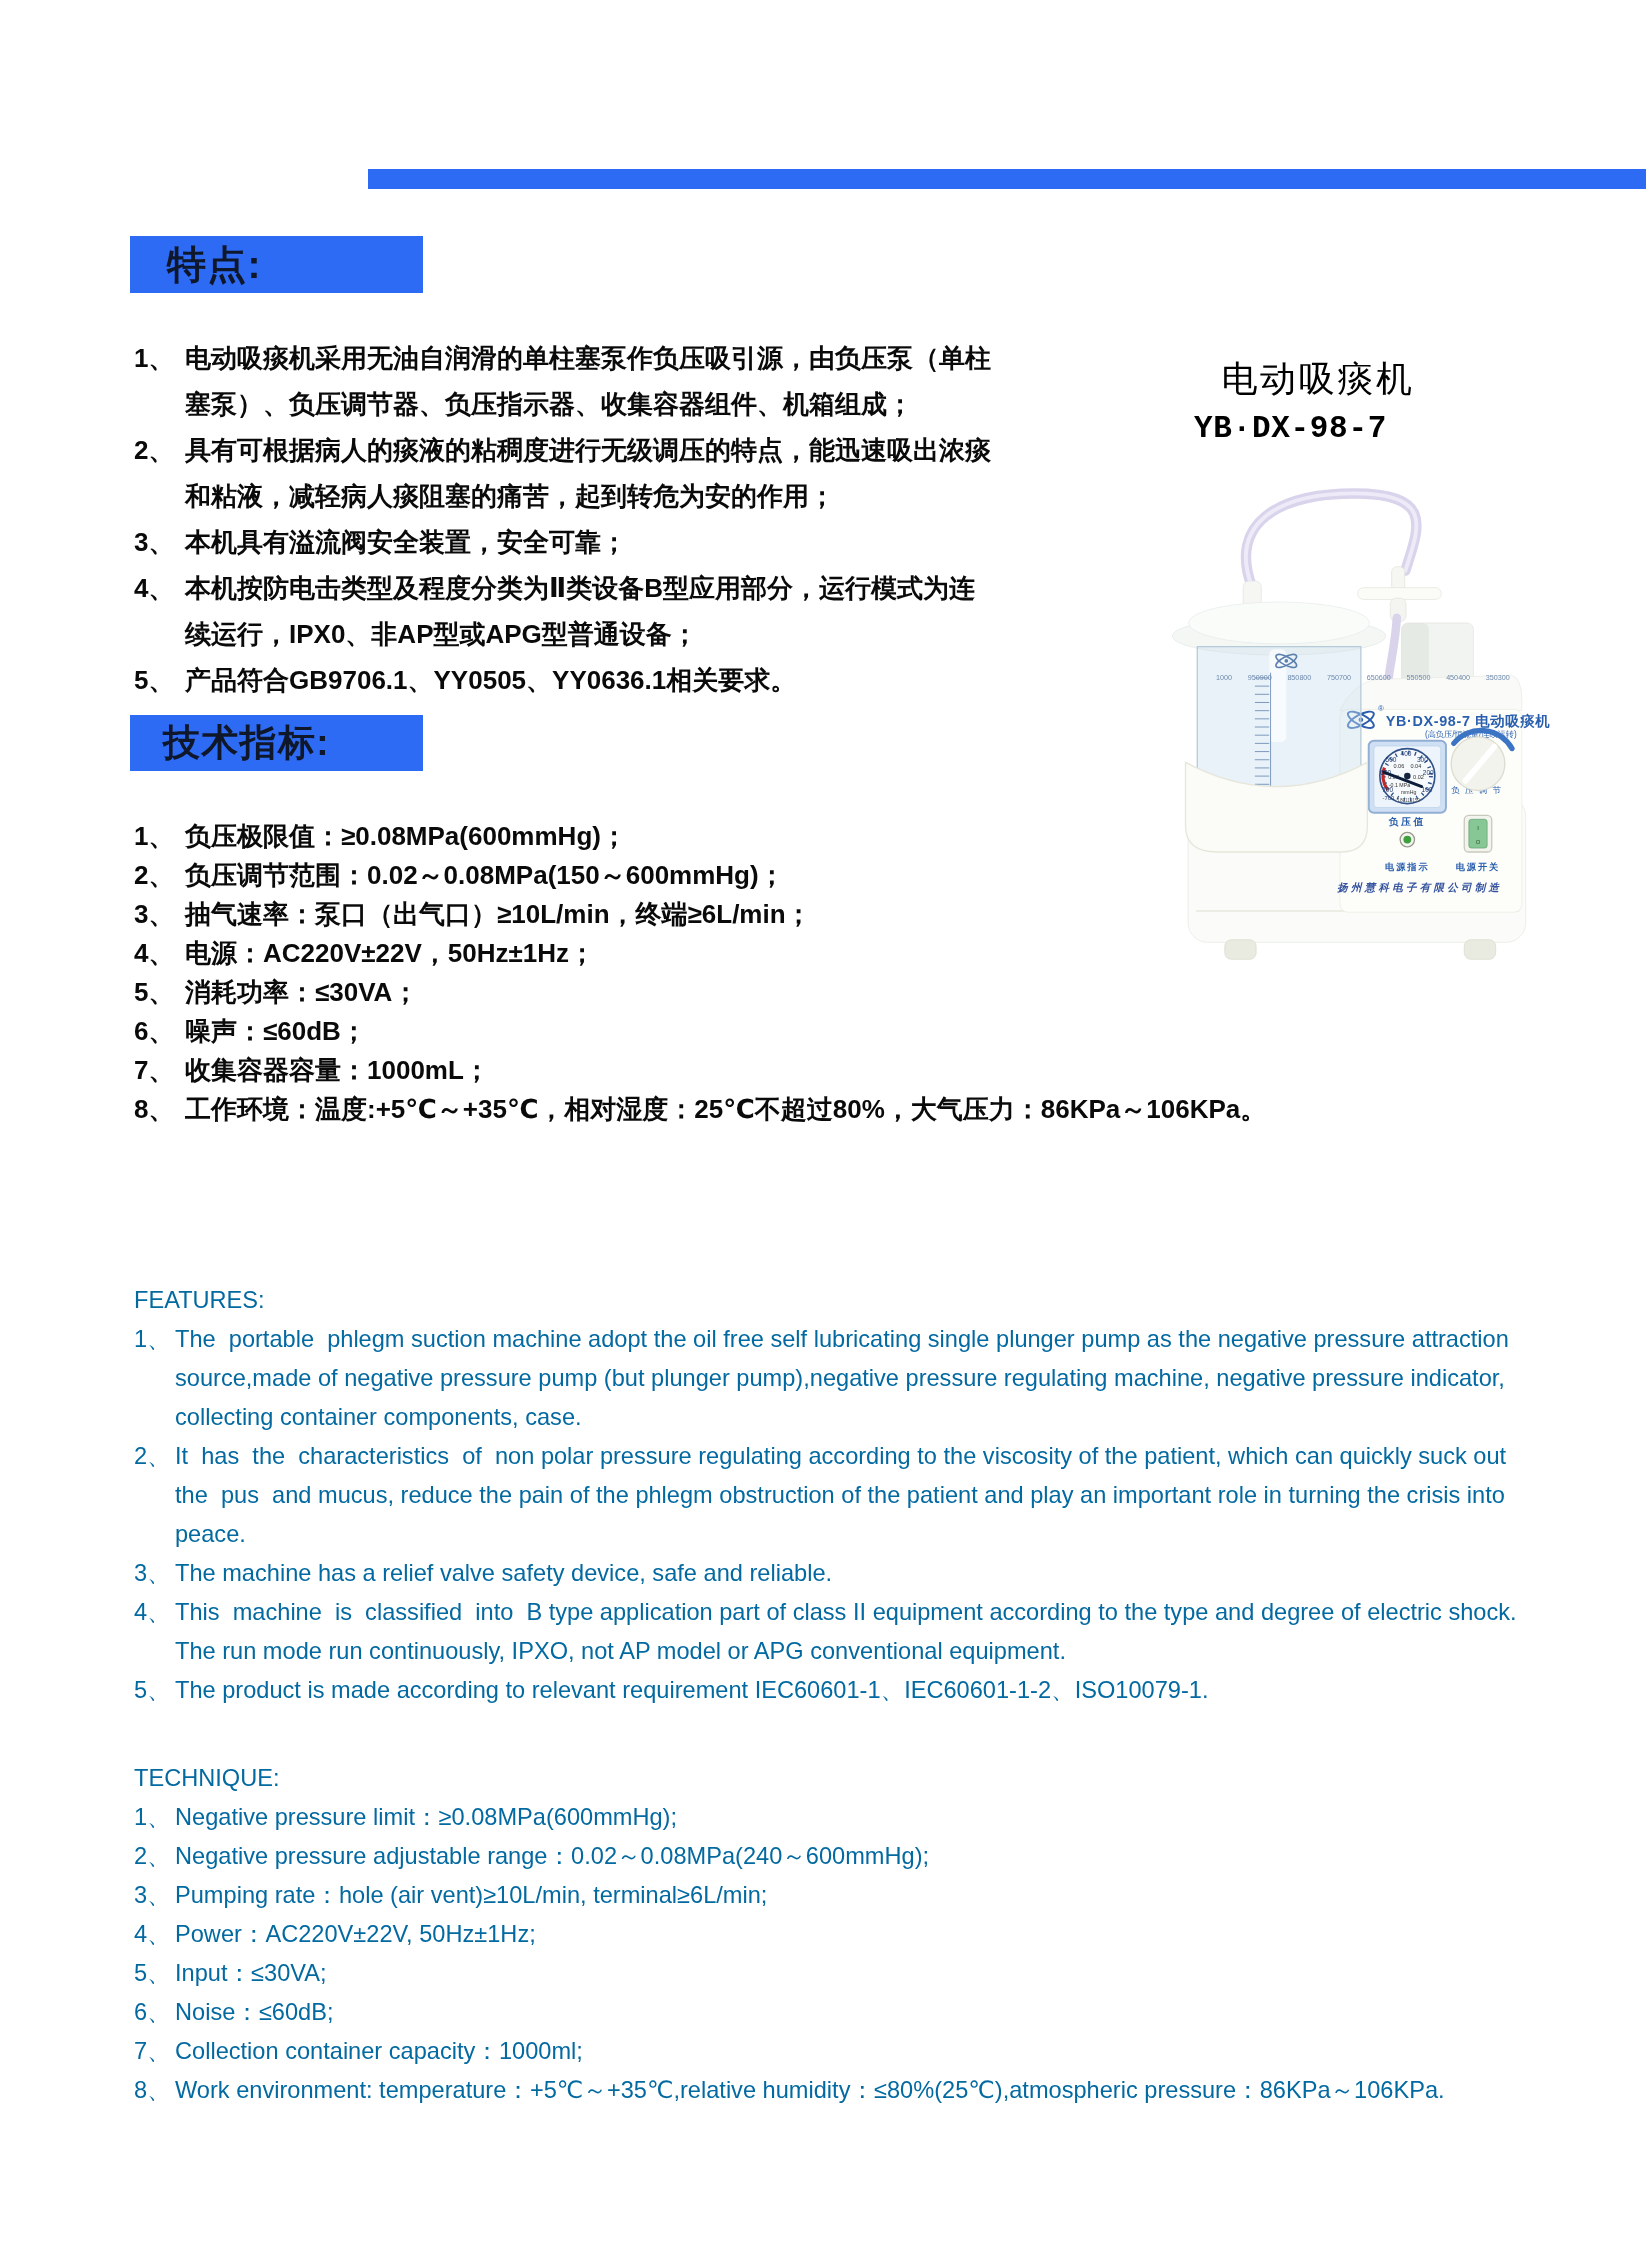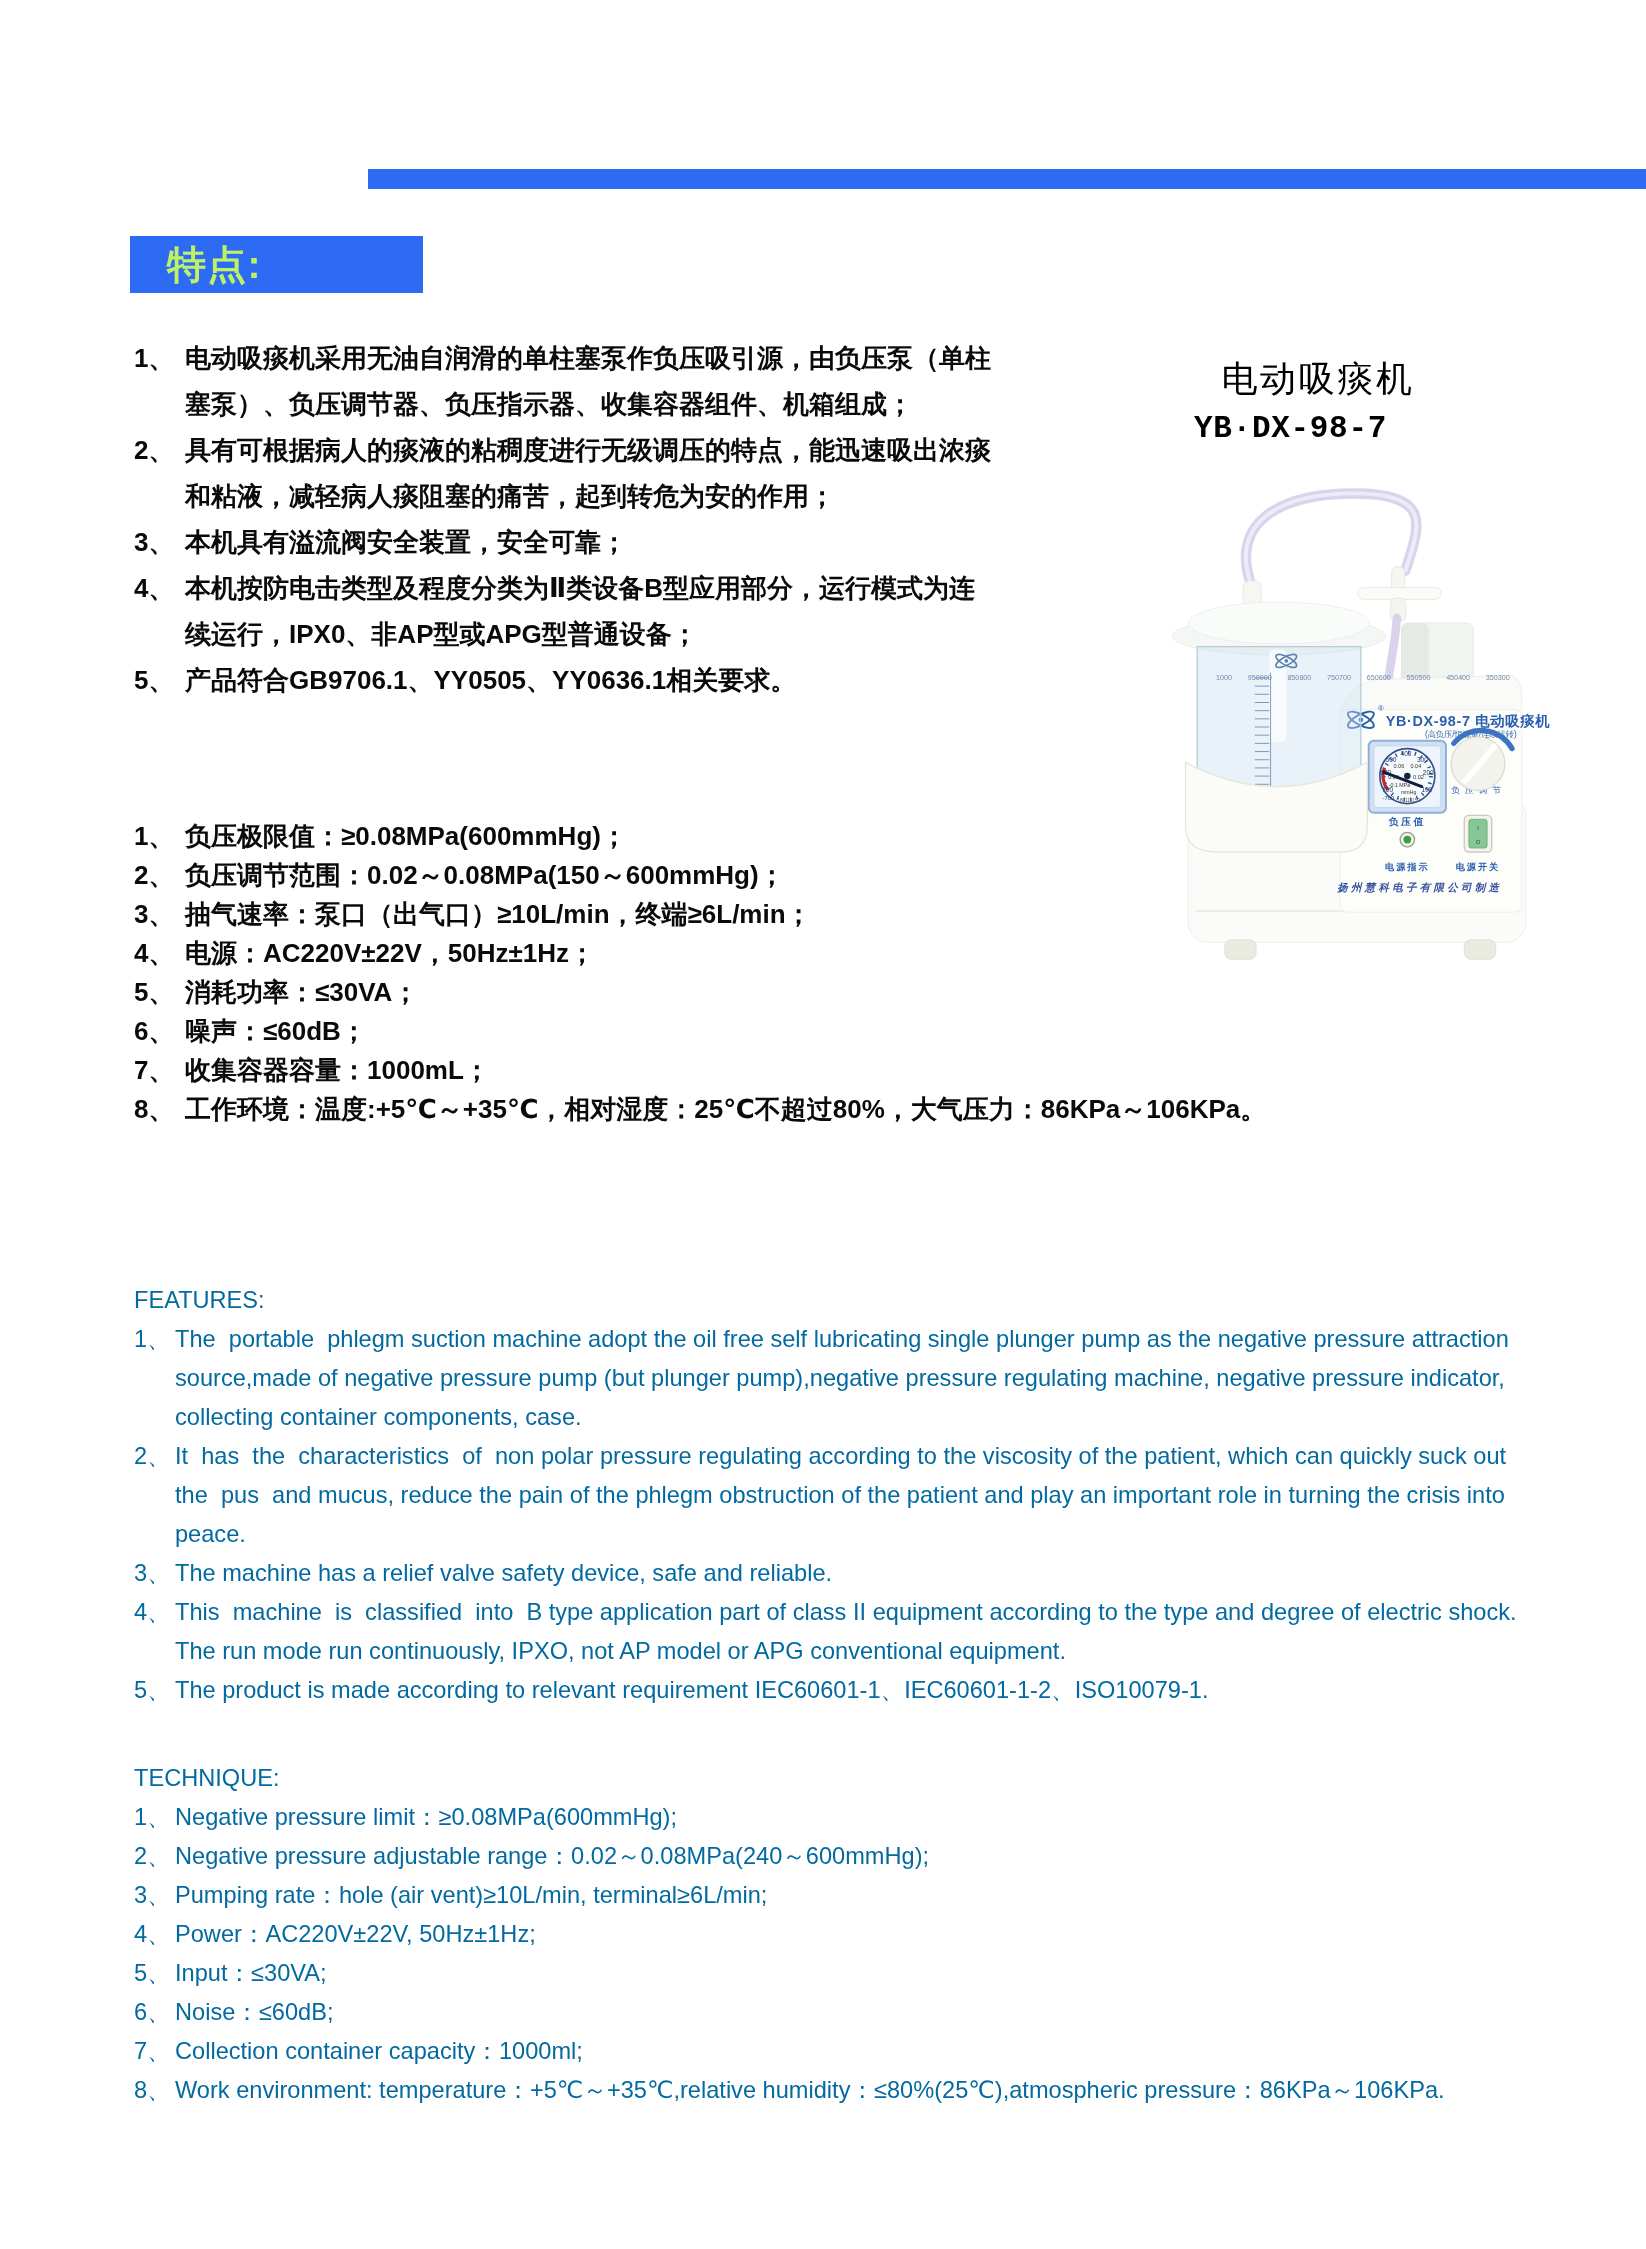--- a/index.html
+++ b/index.html
@@ -2,21 +2,21 @@
 <html style="font-size:10.5px"><head>
 <meta charset="utf-8">
 <style>
   html,body{margin:0;padding:0;background:#ffffff;}
   body{width:1647px;height:2250px;font-family:"Liberation Sans","DejaVu Sans",sans-serif;color:#0a0a0a;}
   .page{position:relative;width:1647px;height:2250px;background:#ffffff;overflow:hidden;}
 
   .top-bar{position:absolute;left:368px;top:169px;width:1278px;height:20px;}
 
   .hd-box{position:absolute;left:130px;width:293px;}
-  .hd-box .hd-text{display:block;font-weight:bold;color:#bef264;}
+  .hd-box .hd-text{display:block;font-weight:bold;color:#0f172a;}
   .hd1{top:236px;height:57px;}
   .hd1 .hd-text{font-size:39px;line-height:57px;padding-left:37px;letter-spacing:1.3px;}
   .hd2{top:715px;height:56px;}
   .hd2 .hd-text{font-size:37px;line-height:56px;padding-left:33px;letter-spacing:1.3px;}
 
   .cn-list{position:absolute;left:134px;width:1145px;font-size:26px;font-weight:600;}
   #cn-features{top:335px;line-height:46px;}
   #cn-tech{top:817px;line-height:39px;width:1505px;}
   .li{display:flex;}
   .num{flex:0 0 51px;}
@@ -80,20 +80,23 @@
         <span class="num">5、</span>
         <span class="txt">产品符合GB9706.1、YY0505、YY0636.1相关要求。</span>
       </div>
     </div>
 
   <div class="prod-title">
     <div class="t1">电动吸痰机</div>
     <div class="t2">YB·DX-98-7</div>
   </div>
 
+  <div class="hd-box hd2 accent-bg" style="background: rgb(46, 107, 245);">
+    <span class="hd-text">技术指标:</span>
+  </div>
 
   <div class="cn-list" id="cn-tech">
 
       <div class="li">
         <span class="num">1、</span>
         <span class="txt">负压极限值：≥0.08MPa(600mmHg)；</span>
       </div>
 
       <div class="li">
         <span class="num">2、</span>

